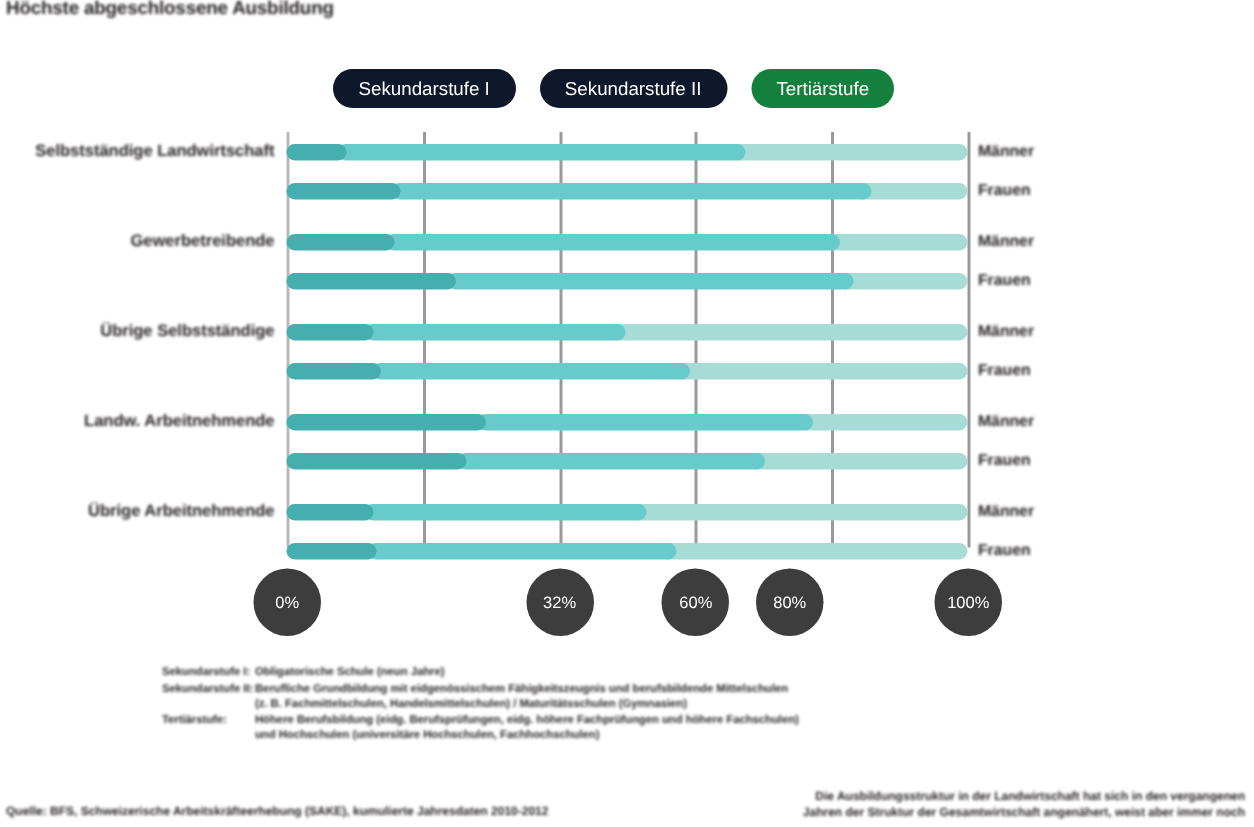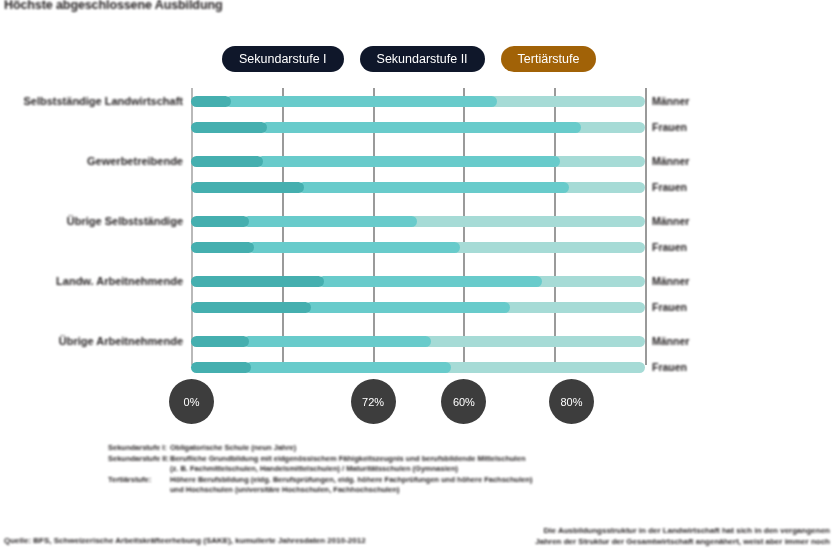--- a/index.html
+++ b/index.html
@@ -25,21 +25,21 @@
   .legend{position:absolute;left:222px;top:46px;display:flex;gap:16px;}
   .pill{
     height:26px;border-radius:13px;
     display:flex;align-items:center;justify-content:center;
     padding:0 17px;
     color:#ffffff;font-size:12.5px;white-space:nowrap;
     filter:blur(0.35px);
   }
   .pill.s1{background:#0f172a;}
   .pill.s2{background:#0f172a;}
-  .pill.s3{background:#a16207;}
+  .pill.s3{background:#15803d;}
 
   
   .plot{position:absolute;left:191px;top:88px;width:454px;height:277px;}
   .gridline{position:absolute;top:0;bottom:0;width:2px;background:#9a9a9a;}
   .grid-first{background:#b9b9b9;}
   .bar-row{position:absolute;left:0;width:454px;height:11px;}
   .seg{position:absolute;top:0;height:11px;}
   .seg.s1{background:#45afaf;border-radius:6px;}
   .seg.s2{background:#68cbcb;border-radius:6px;}
   .seg.s3{background:#a6dbd6;border-radius:0 6px 6px 0;}
@@ -177,23 +177,24 @@
       <div class="sx-label" style="top: 215px;">Männer</div>
       <div class="sx-label" style="top: 241px;">Frauen</div>
       <div class="sx-label" style="top: 275px;">Männer</div>
       <div class="sx-label" style="top: 301px;">Frauen</div>
       <div class="sx-label" style="top: 335px;">Männer</div>
       <div class="sx-label" style="top: 361px;">Frauen</div>
     </div>
 
   <div class="axis" id="axis">
       <div class="tick" style="left: 169px;">0%</div>
-      <div class="tick" style="left: 350.6px;">72%</div>
+      <div class="tick" style="left: 350.6px;">32%</div>
       <div class="tick" style="left: 441.4px;">60%</div>
-      <div class="tick" style="left: 549px;">80%</div>
+      <div class="tick" style="left: 504px;">80%</div>
+      <div class="tick" style="left: 623px;">100%</div>
     </div>
 
   <div class="notes" id="notes">
       <div class="note-row">
         <div class="note-key">Sekundarstufe I:</div>
         <div class="note-val"><span>Obligatorische Schule (neun Jahre)</span></div>
       </div>
       <div class="note-row">
         <div class="note-key">Sekundarstufe II:</div>
         <div class="note-val"><span>Berufliche Grundbildung mit eidgenössischem Fähigkeitszeugnis und berufsbildende Mittelschulen</span><span class="l2">(z. B. Fachmittelschulen, Handelsmittelschulen) / Maturitätsschulen (Gymnasien)</span></div>

